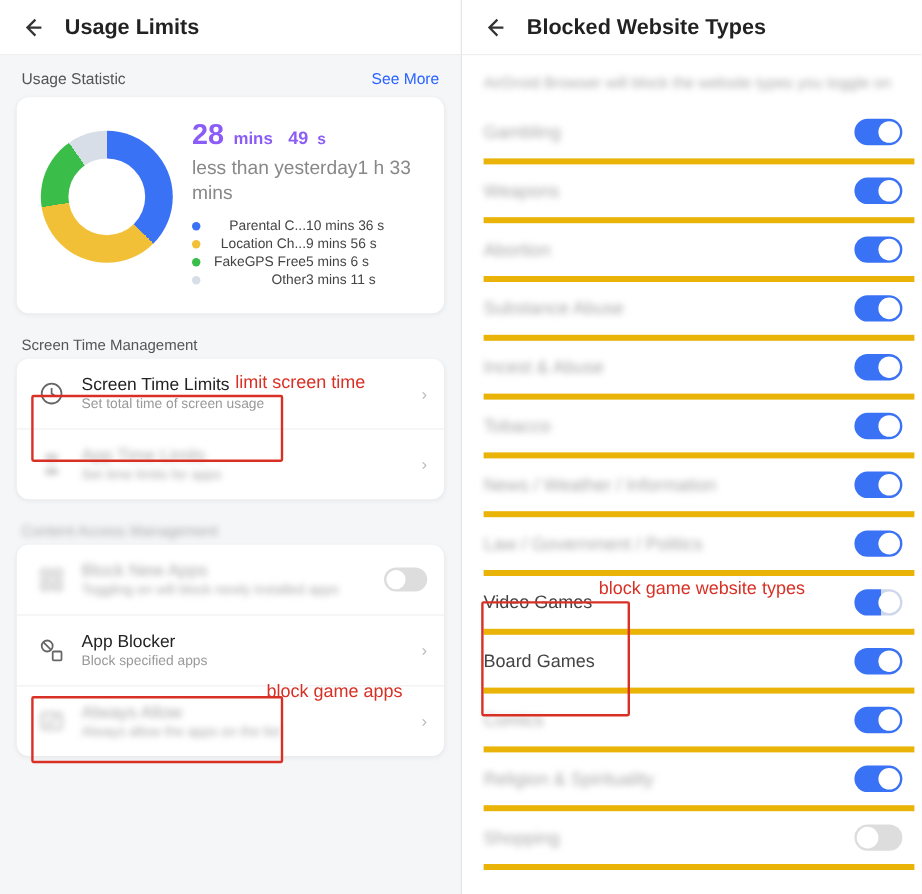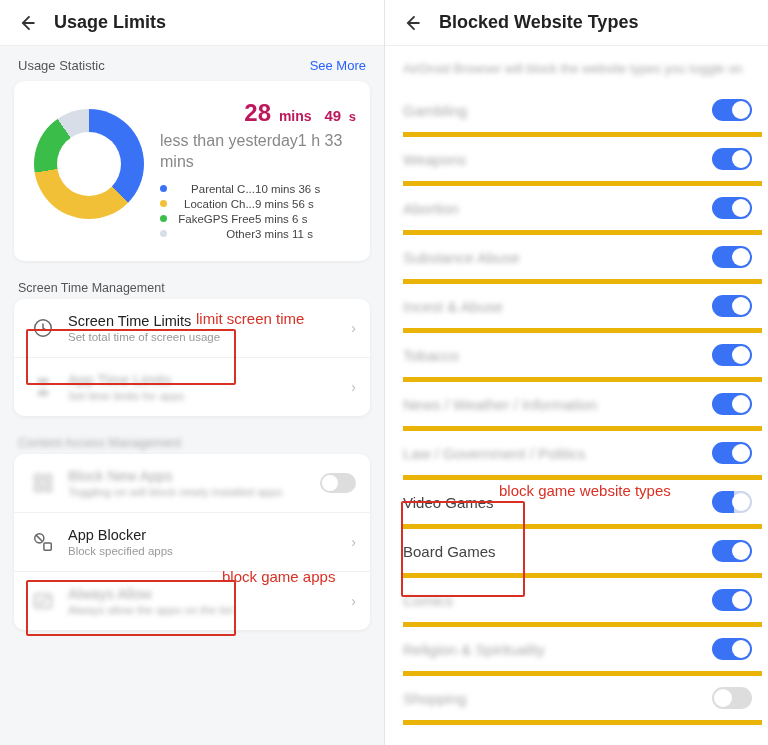--- a/index.html
+++ b/index.html
@@ -19,21 +19,21 @@
   .card { background:#fff; border-radius:10px; margin:0 14px 14px 14px; box-shadow:0 1px 4px rgba(0,0,0,0.06); }
 
   .stat-card { display:flex; padding:18px 14px 18px 10px; align-items:flex-start; }
   .donut-wrap { width:130px; height:130px; position:relative; flex:0 0 130px; display:flex; align-items:center; justify-content:center; }
   .donut { width:110px; height:110px; border-radius:50%;
     background: conic-gradient(#3a72f5 0deg 135deg, #f2c037 135deg 261deg, #3bbd4a 261deg 325deg, #d8dee8 325deg 360deg);
     display:flex; align-items:center; justify-content:center; }
   .donut-hole { width:64px; height:64px; border-radius:50%; background:#fff; }
 
   .stat-text { flex:1; padding-left:6px; }
-  .big-num { font-size:24px; font-weight:700; color:#be185d;text-align:right; }
+  .big-num { font-size:24px; font-weight:700; color:#8b5cf6; }
   .big-num .unit { font-size:14px; font-weight:600; margin-left:2px; }
   .sub { font-size:16px; color:#888; margin:4px 0 10px 0; line-height:1.3; }
   .legend { font-size:11.5px; color:#444; }
   .legend-row { display:flex; align-items:center; margin-bottom:3px; }
   .dot { width:7px; height:7px; border-radius:50%; margin-right:6px; flex:0 0 7px; }
   .legend-name { width:82px; white-space:nowrap; overflow:hidden; text-overflow:ellipsis;text-align:right; }
   .legend-val { color:#444; }
 
   .section-title { font-size:12.5px; color:#555; padding:6px 18px 4px 18px; }
 

